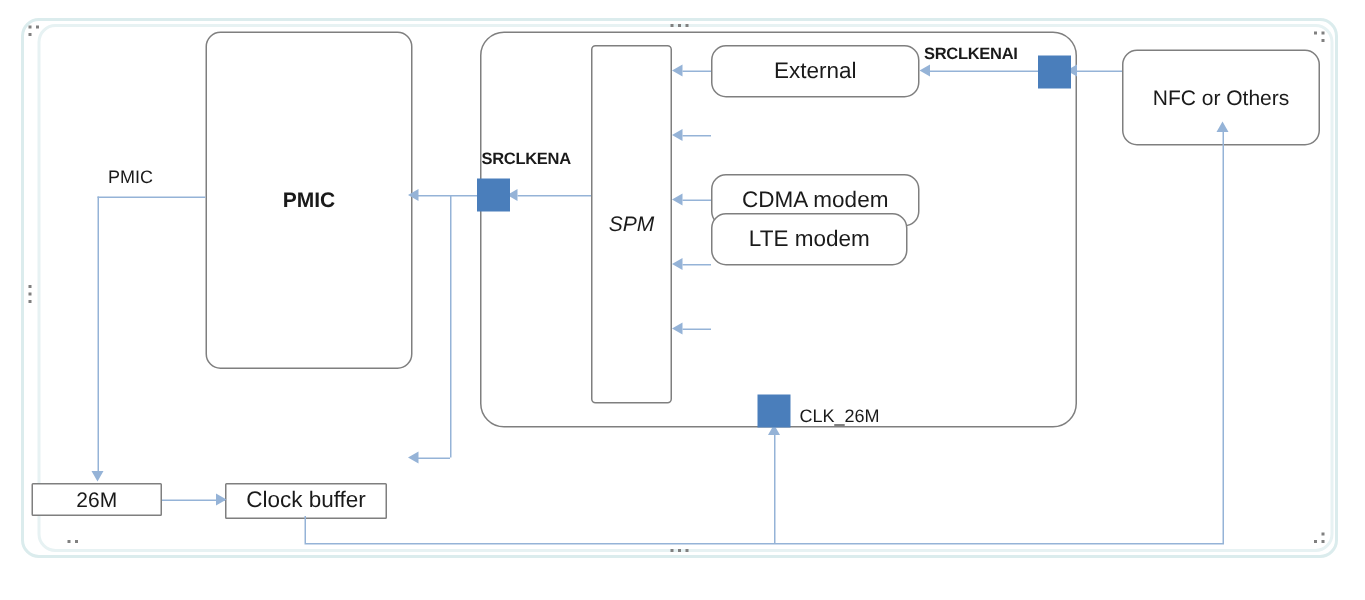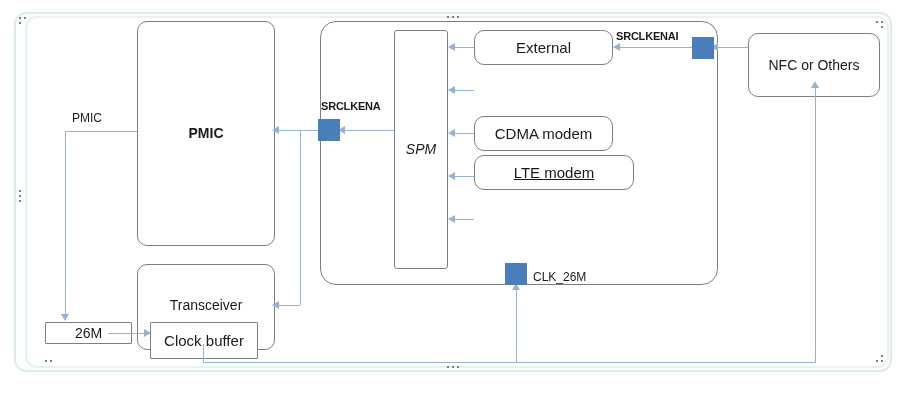--- a/index.html
+++ b/index.html
@@ -156,47 +156,44 @@
     <div class="handle" style="left:425px;bottom:-2px;"></div>
     <div class="handle" style="left:430px;bottom:-2px;"></div>
   </div>
 
   <div class="container-box" style="left:320px; top:21px; width:398px; height:264px;"></div>
 
   <div class="box rounded" style="left:137px; top:21px; width:138px; height:225px;font-weight:bold;">
     <span>PMIC</span>
   </div>
 
-  <div class="box rounded" style="left:137px; top:264px; width:138px; height:86px; align-items:flex-start; padding-top:32px;">
-    <span>Transceiver</span>
-  </div>
-
-  <div class="box sharp small" style="left:150px; top:322px; width:108px; height:37px;">
+
+  <div class="box sharp small" style="left:150px; top:322px; width:108px; height:24px;">
     <span>Clock buffer</span>
   </div>
 
-  <div class="box sharp" style="left:21px; top:322px; width:87px; height:22px;margin-left:24px;">
+  <div class="box sharp" style="left:21px; top:322px; width:87px; height:22px;">
     <span>26M</span>
   </div>
 
   <div class="box sharp" style="left:394px; top:30px; width:54px; height:239px; border-radius:3px;font-style:italic;">
     <span>SPM</span>
   </div>
 
   <div class="box rounded" style="left:748px; top:21px; width:132px; height:64px;margin-top:12px;">
     <span>NFC or Others</span>
   </div>
 
   <div class="box rounded small" style="left:474px; top:30px;  width:139px; height:35px;">
     <span>External</span>
   </div>
   <div class="box rounded small" style="left:474px; top:116px; width:139px; height:35px;">
     <span>CDMA modem</span>
   </div>
-  <div class="box rounded small" style="left:474px; top:155px; width:160px; height:35px;text-decoration:underline;">
+  <div class="box rounded small" style="left:474px; top:142px; width:131px; height:35px;">
     <span>LTE modem</span>
   </div>
 
   <div class="wire-h" style="left:455px; top:47px;  width:19px;"></div>
   <div class="arrow left" style="left:448px; top:43px;"></div>
 
   <div class="wire-h" style="left:455px; top:90px;  width:19px;"></div>
   <div class="arrow left" style="left:448px; top:86px;"></div>
 
   <div class="wire-h" style="left:455px; top:133px; width:19px;"></div>

